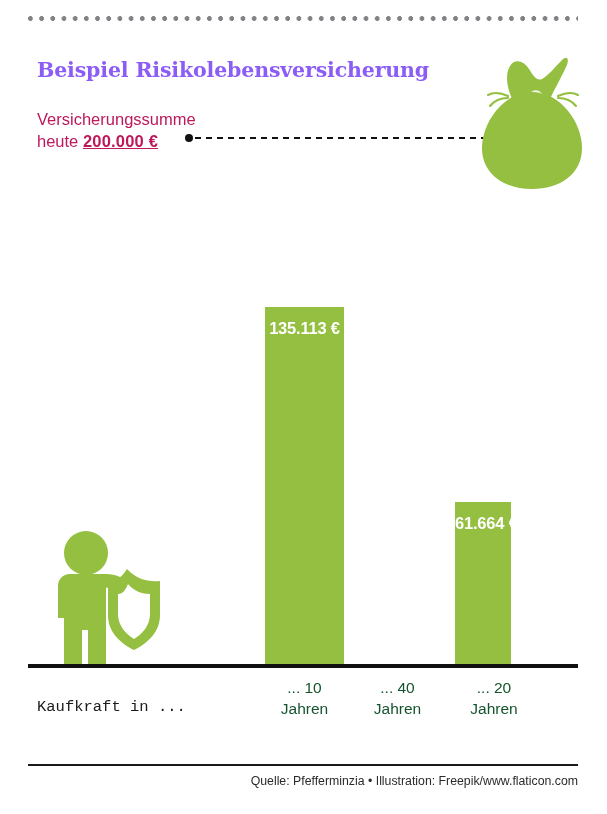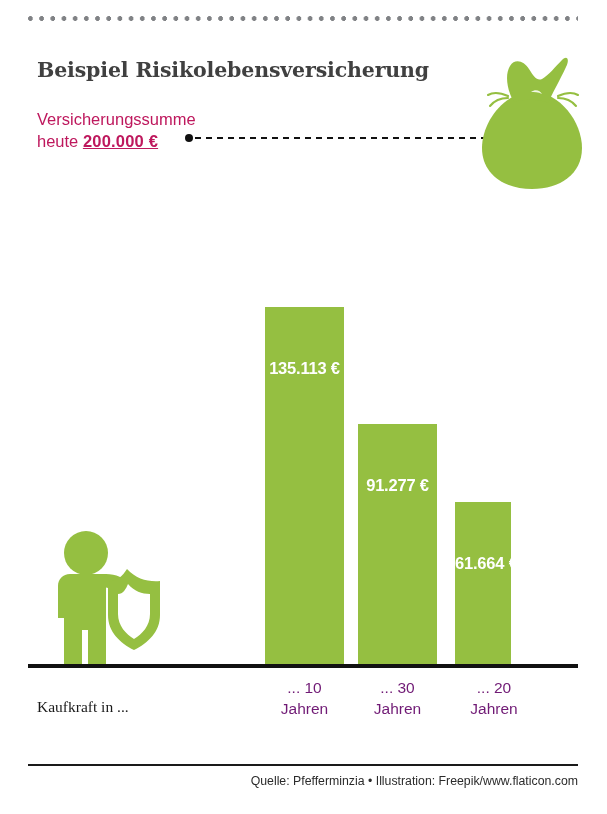--- a/index.html
+++ b/index.html
@@ -34,21 +34,21 @@
 
   
   .headline {
     position: absolute;
     left: 37px;
     top: 58px;
     font-family: "DejaVu Serif", "Liberation Serif", serif;
     font-weight: bold;
     font-size: 20.5px;
     letter-spacing: -0.15px;
-    color: #404040;
+    color: #8b5cf6;
     white-space: nowrap;
   }
 
   .subhead {
     position: absolute;
     left: 37px;
     top: 108px;
     font-family: "Liberation Sans", sans-serif;
     font-size: 16.5px;
     line-height: 22px;
@@ -111,51 +111,50 @@
     top: 12px;
     left: 0;
     right: 0;
     text-align: center;
     color: #ffffff;
     font-family: "Liberation Sans", sans-serif;
     font-weight: bold;
     font-size: 16.5px;
     letter-spacing: -0.2px;
     white-space: nowrap;
-    margin-top: 40px;
   }
 
   
   .axis-line {
     position: absolute;
     left: 28px;
     top: 664px;
     width: 550px;
     height: 3.5px;
     background: #111111;
   }
 
   
   .cat-label {
     position: absolute;
     top: 677px;
     text-align: center;
     font-family: "Liberation Sans", sans-serif;
     font-size: 15.5px;
     line-height: 21px;
-    color: #701a75;
+    color: #14532d;
     white-space: nowrap;
   }
   .cat-label .l2 { display: block; }
 
   .axis-caption {
     position: absolute;
     left: 37px;
     top: 698px;
-    font-family: Liberation Serif, serif;
+    font-family: Liberation Mono, monospace;
     font-size: 15.5px;
     color: #1a1a1a;
     white-space: nowrap;
   }
 
   
   .footer-rule {
     position: absolute;
     left: 28px;
     top: 764px;
@@ -212,23 +211,20 @@
                C66 51 49 51 40 54 Z" fill="#95bf41"></path>
 
       <path d="M57 44 C61 41 66 42 68 46 C64 44 60 44 57 44 Z" fill="#ffffff" opacity="0.85"></path>
     </svg>
   </div>
 
   <div class="bar" style="left:265px; top:307px; width:79px; height:357px;">
     <span class="bar-value">135.113 €</span>
   </div>
 
-  <div class="bar" style="left:358px; top:424px; width:79px; height:240px;">
-    <span class="bar-value">91.277 €</span>
-  </div>
 
   <div class="bar" style="left:455px; top:502px; width:56px; height:162px;">
     <span class="bar-value">61.664 €</span>
   </div>
 
   <div class="person-shield">
     <svg viewBox="0 0 124 142" width="124" height="142" aria-hidden="true">
 
       <circle cx="42" cy="27" r="22" fill="#95bf41"></circle>
 
@@ -271,21 +267,21 @@
   <div class="axis-line"></div>
 
   <div class="axis-caption">Kaufkraft in ...</div>
 
   <div class="cat-label" style="left:265px; width:79px;">
     <span>... 10</span>
     <span class="l2">Jahren</span>
   </div>
 
   <div class="cat-label" style="left:358px; width:79px;">
-    <span>... 30</span>
+    <span>... 40</span>
     <span class="l2">Jahren</span>
   </div>
 
   <div class="cat-label" style="left:455px; width:78px;">
     <span>... 20</span>
     <span class="l2">Jahren</span>
   </div>
 
   <div class="footer-rule"></div>
   <div class="footer-source">Quelle: Pfefferminzia • Illustration: Freepik/www.flaticon.com</div>

